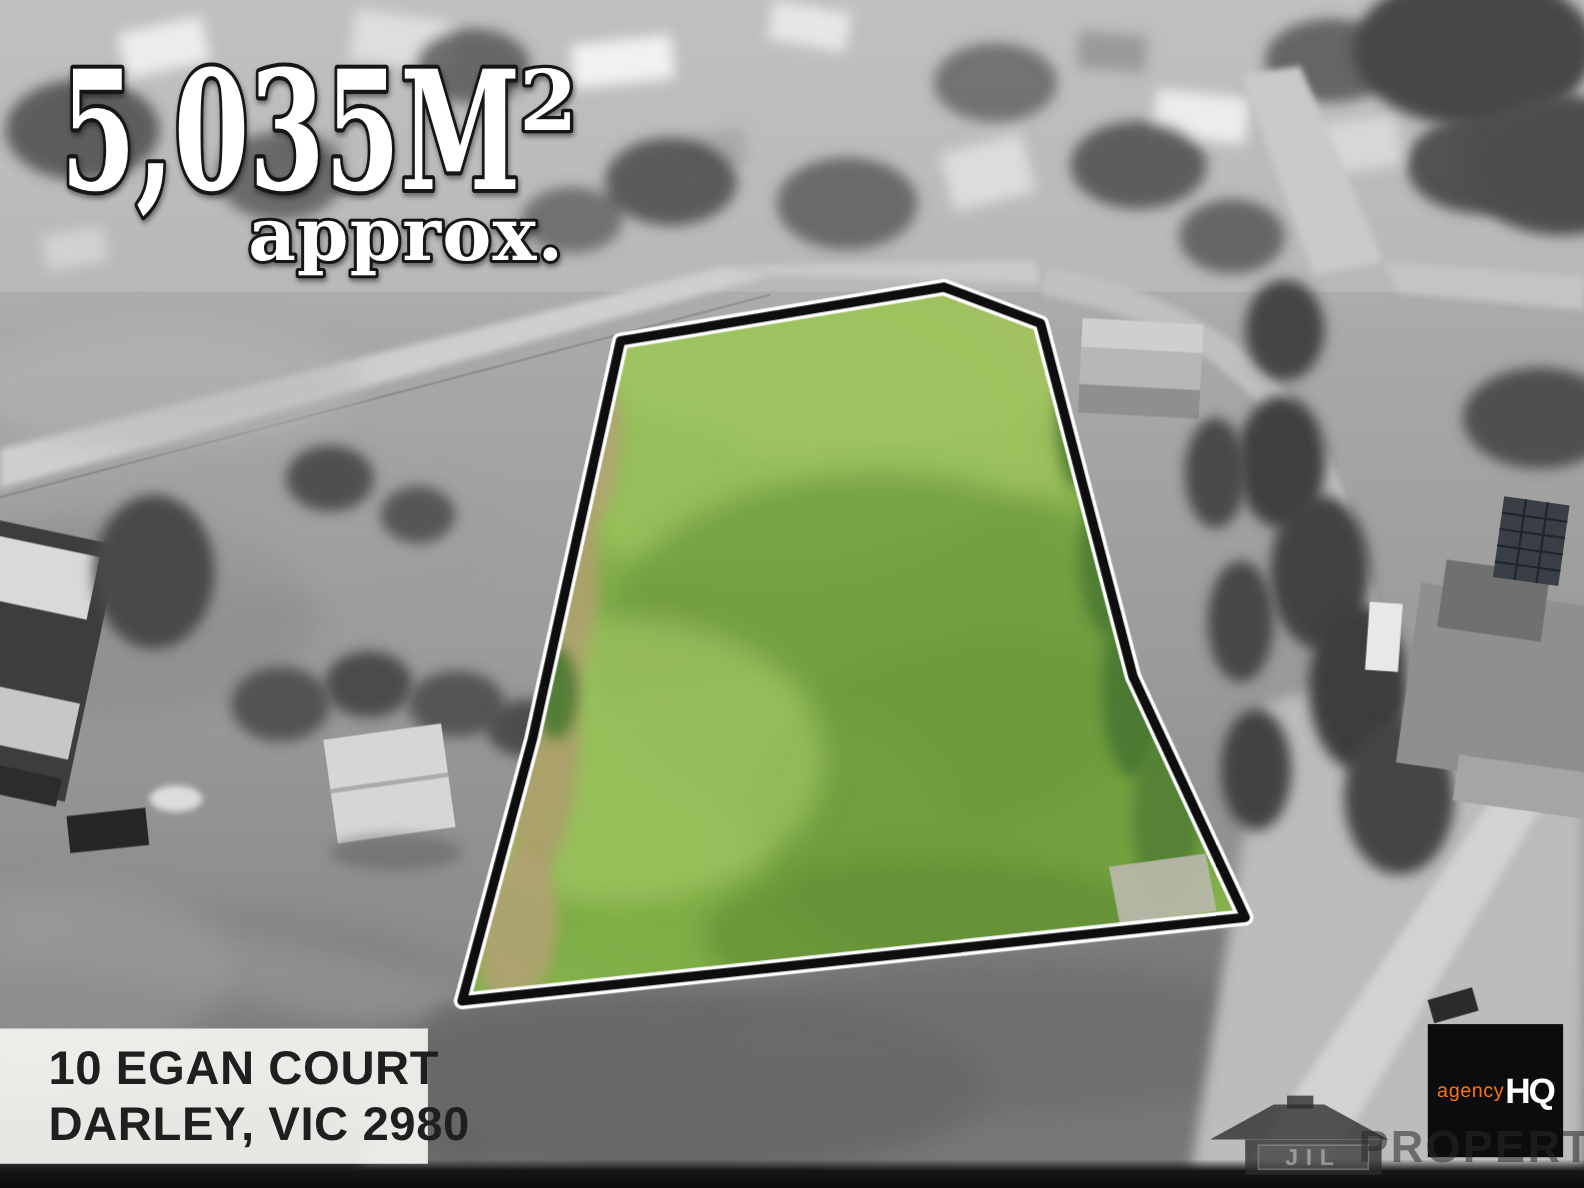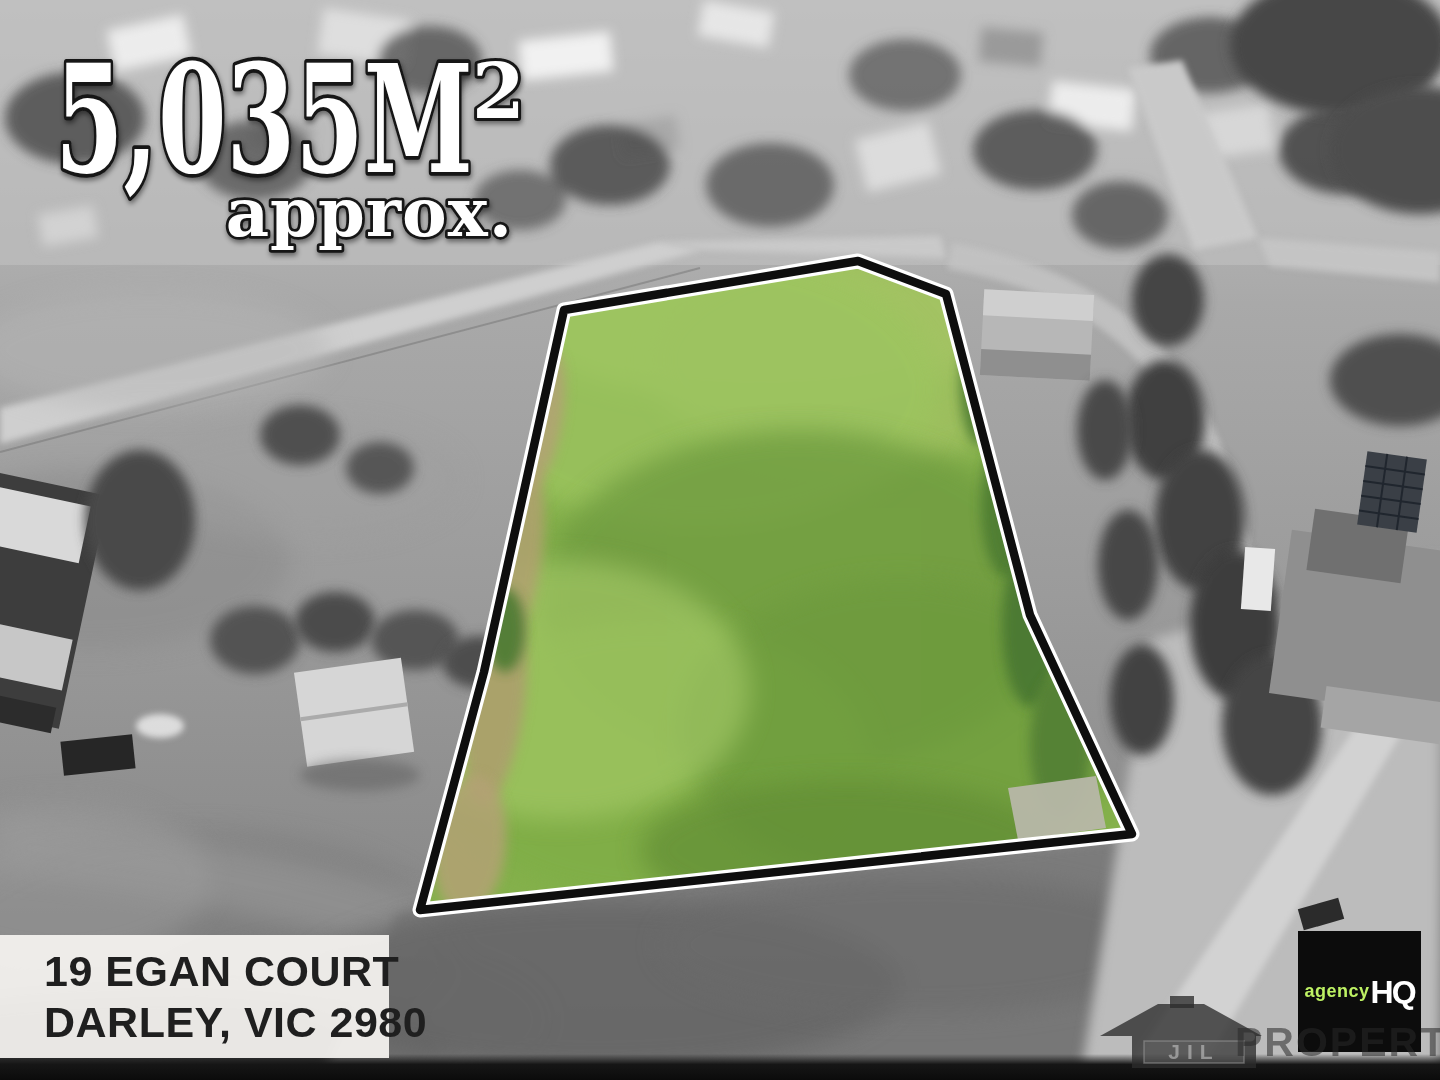--- a/index.html
+++ b/index.html
@@ -27,21 +27,21 @@
     font-weight:700;font-size:43px;line-height:51px;color:#1f1f1f;
     letter-spacing:.5px;white-space:nowrap;
   }
 
   
   .agency-badge{
     position:absolute;left:1298px;top:931px;width:123px;height:121px;
     background:#0c0c0c;display:flex;align-items:center;justify-content:center;
   }
   .agency-badge .word{
-    color:#bef264;font-weight:700;font-size:18px;letter-spacing:.5px;
+    color:#f97316;font-weight:400;font-size:18px;letter-spacing:.5px;
   }
   .agency-badge .initials{
     color:#ffffff;font-weight:800;font-size:32px;letter-spacing:-2px;
     margin-left:1px;line-height:1;
   }
 
   
   .watermark{position:absolute;left:1100px;top:992px;width:360px;height:88px;}
 
   
@@ -245,21 +245,21 @@
     <g filter="url(#hs)">
       <text x="55" y="172" font-size="150" stroke-width="7.5" textLength="418" lengthAdjust="spacingAndGlyphs">5,035M</text>
       <text x="472" y="118" font-size="76" stroke-width="6">2</text>
       <text x="513" y="236" font-size="67" stroke-width="5.5" text-anchor="end" letter-spacing="1">approx.</text>
     </g>
   </svg>
 
   <div class="bottom-band"></div>
 
   <div class="address-card">
-    <div class="line">19 EGAN COURT</div>
+    <div class="line">10 EGAN COURT</div>
     <div class="line">DARLEY, VIC 2980</div>
   </div>
 
   <div class="agency-badge">
     <span class="word">agency</span>
     <span class="initials">HQ</span>
   </div>
 
   <svg class="watermark" width="360" height="88" viewBox="0 0 360 88" style="overflow:visible">
     <g>

